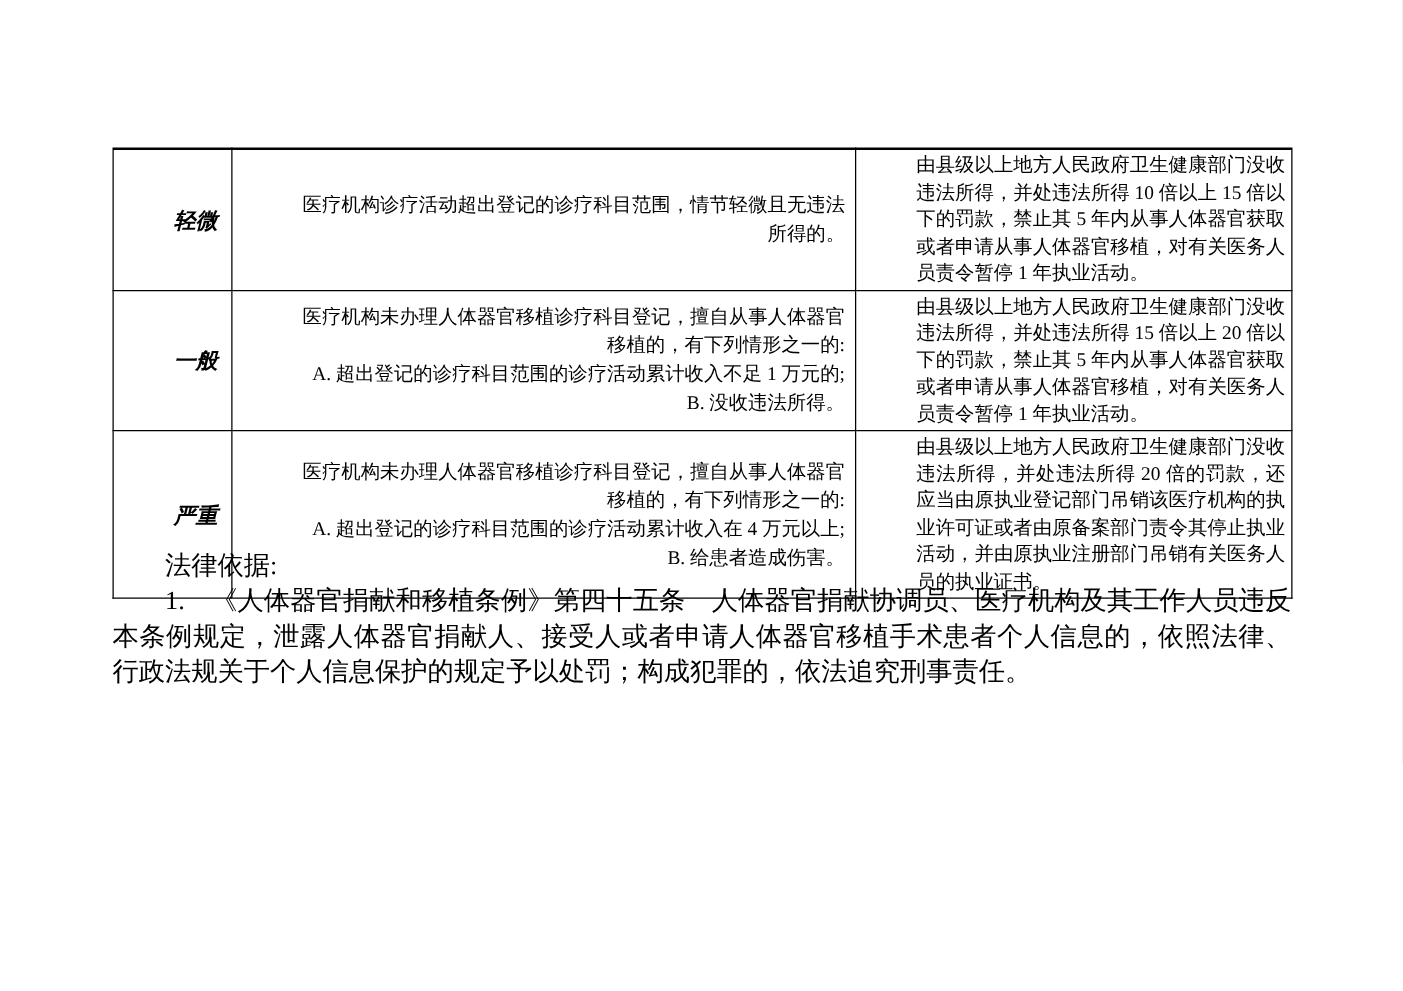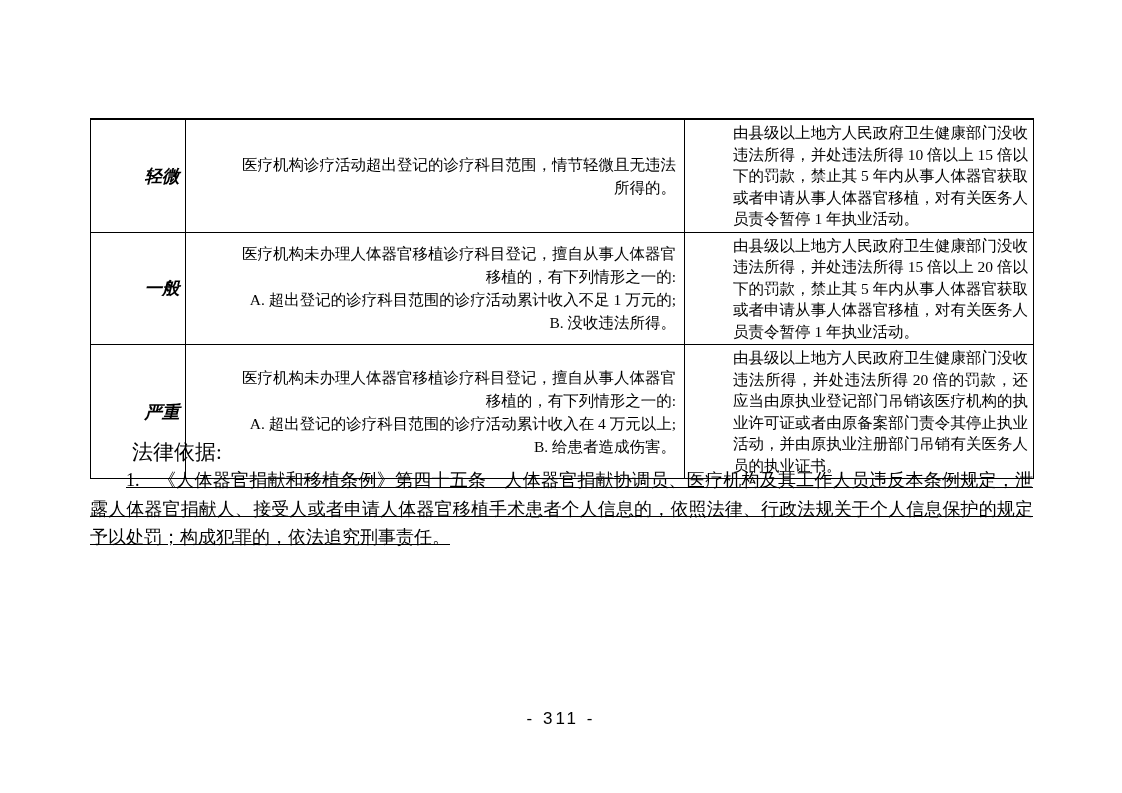--- a/index.html
+++ b/index.html
@@ -29,21 +29,20 @@
   table.penalty-table col.c3 { width: 349px; }
   table.penalty-table td {
     border: 1px solid #000;
     vertical-align: middle;
     padding-left: 48px;
   }
   tr.r1 { height: 113px; }
   tr.r2 { height: 95px; }
   tr.r3 { height: 110px; }
   td.sev {
-    text-align: center;
     font-weight: bold;
     font-style: italic;
     font-size: 17.5px;
     margin-top: 18px;
   }
   td.desc {
     padding: 3px 8px 3px 11px;
     font-size: 15.5px;
     line-height: 23px;
     text-align: right;
@@ -69,25 +68,24 @@
     text-align: justify;
     margin-top: 2px;
     margin-bottom: 3px;
   }
   .basis-label {
     font-size: 21px;
     line-height: 28px;
     text-indent: 2em;
   }
   .legal-para {
-    font-size: 18px;
+    font-size: 21px;
     line-height: 28.5px;
     text-indent: 2em;
     text-align: justify;
-    text-decoration: underline;
   }
   .page-number {
     position: absolute;
     left: 0;
     top: 709px;
     width: 100%;
     text-align: center;
     font-family: "Liberation Sans", "DejaVu Sans", sans-serif;
     font-size: 17px;
     letter-spacing: 3px;
@@ -144,15 +142,14 @@
         </td>
       </tr>
     </tbody>
   </table>
 
   <div class="body-text">
     <p class="basis-label">法律依据:</p>
     <p class="legal-para">1.　《人体器官捐献和移植条例》第四十五条　人体器官捐献协调员、医疗机构及其工作人员违反本条例规定，泄露人体器官捐献人、接受人或者申请人体器官移植手术患者个人信息的，依照法律、行政法规关于个人信息保护的规定予以处罚；构成犯罪的，依法追究刑事责任。</p>
   </div>
 
-  <div class="page-number">- 311 -</div>
 
 </div>
 
 </body></html>

